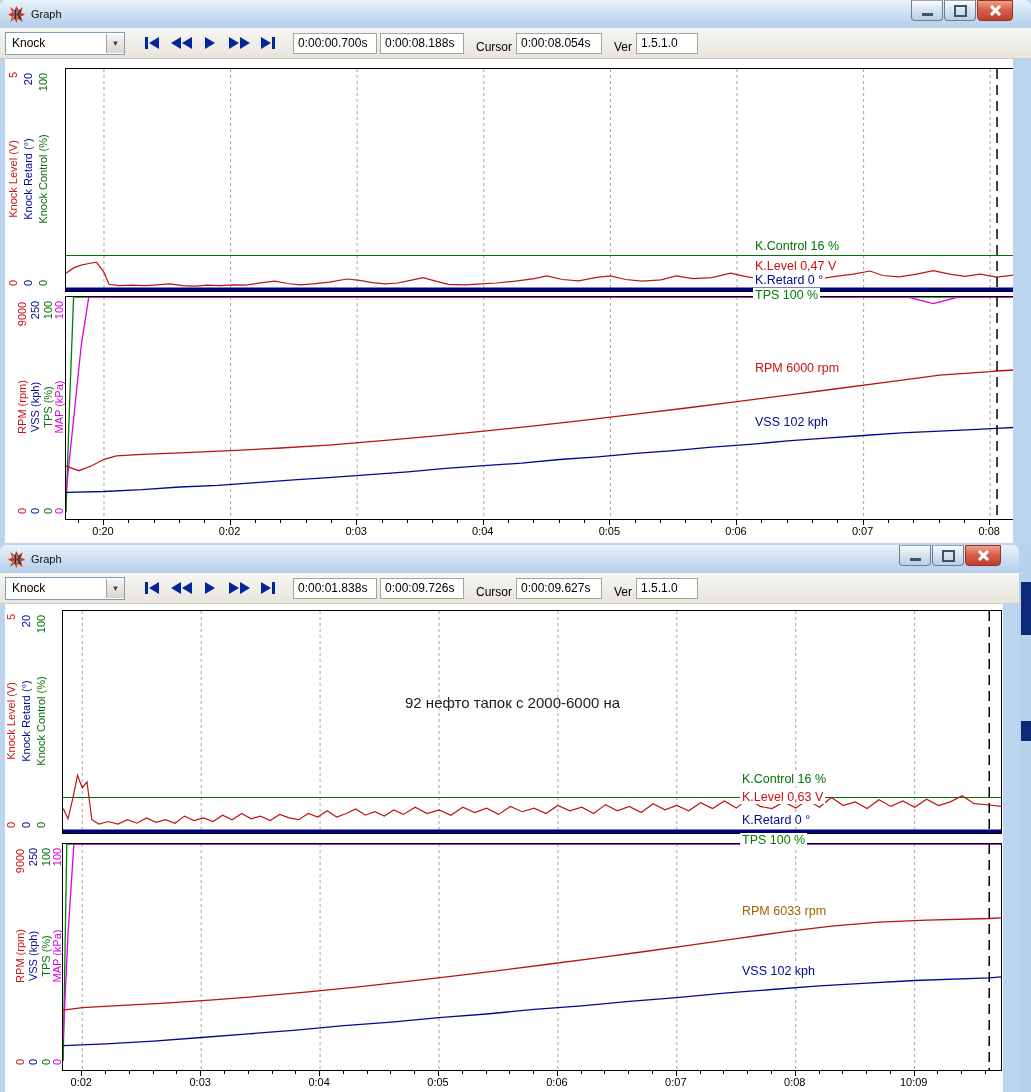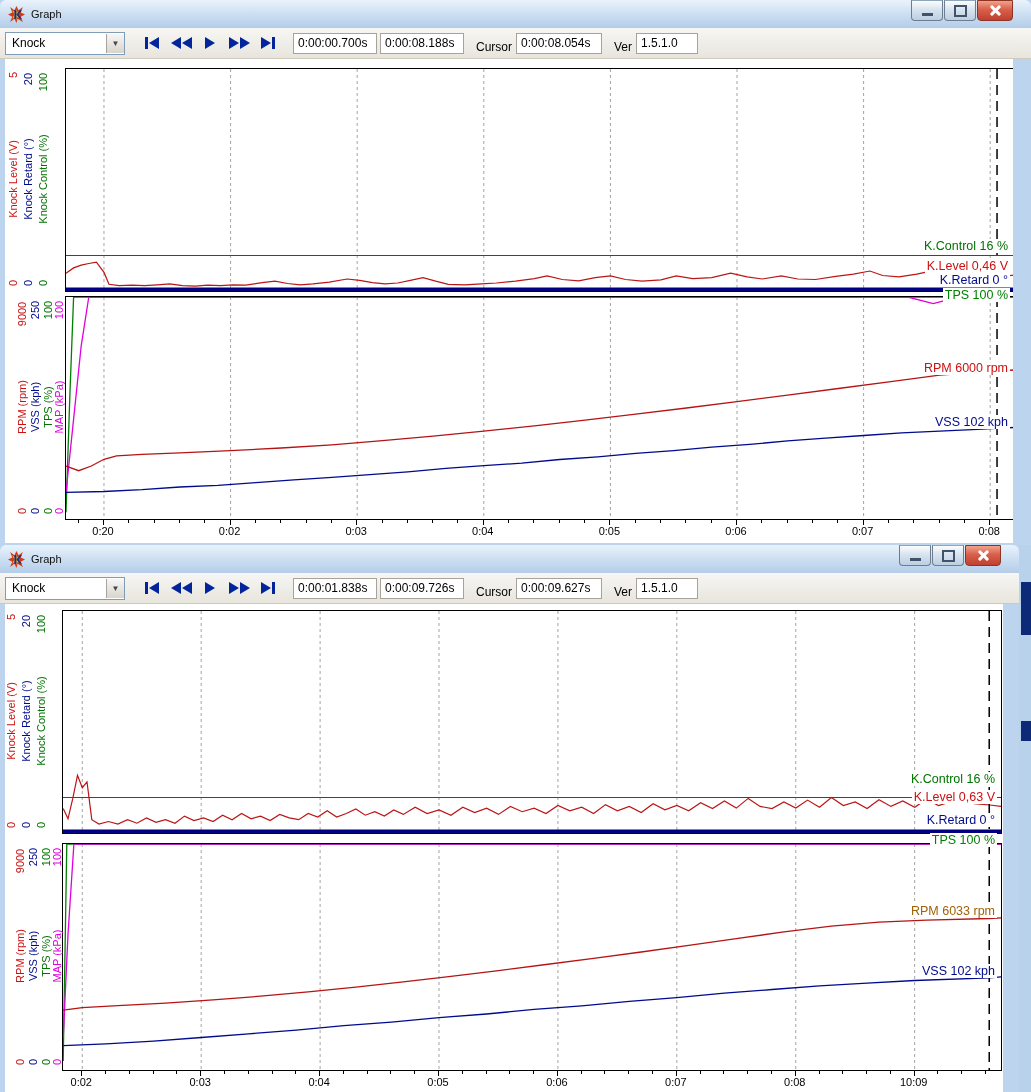--- a/index.html
+++ b/index.html
@@ -49,21 +49,21 @@
   .timebox{height:19px;border:1px solid #a7a39a;background:#fff;display:flex;align-items:center;padding:0 4px;font-size:12px}
   .tb1{margin-left:14px;width:74px}
   .tb2{margin-left:3px;width:74px}
   .tb3{width:76px}
   .tb4{width:52px}
   .tlabel{margin:8px 4px 0 12px}
   .chartarea{position:absolute;inset:0;z-index:2}
   .plot{position:absolute;border:1px solid #000;display:block;background:#fff}
   .rot{position:absolute;white-space:nowrap;font-size:11px;
     transform:translate(-50%,-50%) rotate(-90deg);pointer-events:none}
-  .vlab{position:absolute;font-size:12.5px;text-align:right;pointer-events:none;z-index:4}
+  .vlab{position:absolute;font-size:12.5px;pointer-events:none;z-index:4}
   .vlab span{background:#ffffff;padding:0 2px}
   .xtick{position:absolute;width:1px;background:#000}
   .xlab{position:absolute;transform:translateX(-50%);font-size:11px;color:#000;white-space:nowrap}
   .annot{position:absolute;font-size:15px;color:#1c1c1c;line-height:1.3;z-index:4}
   .w0 .annot{left:293px;top:100px;width:222px;text-align:center}
   .w1 .annot{left:405px;top:148px;width:290px;text-align:left}
   .strip{position:absolute;right:0;top:545px;width:12px;height:547px;background:#b8d2ec;z-index:8}
   .navy1{position:absolute;left:2px;top:37px;width:10px;height:53px;background:#0c2a78}
   .navy2{position:absolute;left:2px;top:176px;width:10px;height:20px;background:#0c2a78}
   .appicon{width:17px;height:17px;flex:0 0 auto}
@@ -95,21 +95,21 @@
       <div class="rot" style="left: 13px; top: 179px; color: rgb(204, 17, 17);">Knock Level (V)</div>
       <div class="rot" style="left: 13px; top: 75.4px; color: rgb(204, 17, 17);">5</div>
       <div class="rot" style="left: 13px; top: 283px; color: rgb(204, 17, 17);">0</div>
       <div class="rot" style="left: 28px; top: 179px; color: rgb(0, 10, 140);">Knock Retard (°)</div>
       <div class="rot" style="left: 28px; top: 78.8px; color: rgb(0, 10, 140);">20</div>
       <div class="rot" style="left: 28px; top: 283px; color: rgb(0, 10, 140);">0</div>
       <div class="rot" style="left: 43px; top: 179px; color: rgb(0, 115, 0);">Knock Control (%)</div>
       <div class="rot" style="left: 43px; top: 82.2px; color: rgb(0, 115, 0);">100</div>
       <div class="rot" style="left: 43px; top: 283px; color: rgb(0, 115, 0);">0</div>
       <div class="vlab" style="left: 753px; width: 257px; top: 239px; color: rgb(0, 115, 0);"><span>K.Control 16 %</span></div>
-      <div class="vlab" style="left: 753px; width: 257px; top: 259px; color: rgb(204, 17, 17);"><span>K.Level 0,46 V</span></div>
+      <div class="vlab" style="left: 753px; width: 257px; top: 259px; color: rgb(204, 17, 17);"><span>K.Level 0,47 V</span></div>
       <div class="vlab" style="left: 753px; width: 257px; top: 273px; color: rgb(0, 10, 140);"><span>K.Retard 0 °</span></div>
       <svg width="948" height="222" class="plot" style="left: 65px; top: 296px;">
         <line x1="37.98076923076923" y1="0" x2="37.98076923076923" y2="222" stroke="#a3a3a3" stroke-width="1" stroke-dasharray="3,3"></line>
         <line x1="164.58333333333331" y1="0" x2="164.58333333333331" y2="222" stroke="#a3a3a3" stroke-width="1" stroke-dasharray="3,3"></line>
         <line x1="291.1858974358974" y1="0" x2="291.1858974358974" y2="222" stroke="#a3a3a3" stroke-width="1" stroke-dasharray="3,3"></line>
         <line x1="417.7884615384615" y1="0" x2="417.7884615384615" y2="222" stroke="#a3a3a3" stroke-width="1" stroke-dasharray="3,3"></line>
         <line x1="544.3910256410256" y1="0" x2="544.3910256410256" y2="222" stroke="#a3a3a3" stroke-width="1" stroke-dasharray="3,3"></line>
         <line x1="670.9935897435897" y1="0" x2="670.9935897435897" y2="222" stroke="#a3a3a3" stroke-width="1" stroke-dasharray="3,3"></line>
         <line x1="797.5961538461537" y1="0" x2="797.5961538461537" y2="222" stroke="#a3a3a3" stroke-width="1" stroke-dasharray="3,3"></line>
         <line x1="924.1987179487178" y1="0" x2="924.1987179487178" y2="222" stroke="#a3a3a3" stroke-width="1" stroke-dasharray="3,3"></line>
@@ -240,20 +240,21 @@
     <span class="timebox tb3">0:00:08.054s</span>
     <span class="tlabel">Ver</span>
     <span class="timebox tb4">1.5.1.0</span>
   </div>
   <div class="frame"></div>
 </section>
 
 <section class="win w1">
   <div class="chartarea">
     <div class="annot">
+      <div>92 нефто тапок с 2000-6000 на</div>
     </div>
   <svg width="938" height="222" class="plot" style="left: 62px; top: 65px;">
         <line x1="19.264198782961447" y1="0" x2="19.264198782961447" y2="222" stroke="#a3a3a3" stroke-width="1" stroke-dasharray="3,3"></line>
         <line x1="138.1790060851927" y1="0" x2="138.1790060851927" y2="222" stroke="#a3a3a3" stroke-width="1" stroke-dasharray="3,3"></line>
         <line x1="257.0938133874239" y1="0" x2="257.0938133874239" y2="222" stroke="#a3a3a3" stroke-width="1" stroke-dasharray="3,3"></line>
         <line x1="376.0086206896551" y1="0" x2="376.0086206896551" y2="222" stroke="#a3a3a3" stroke-width="1" stroke-dasharray="3,3"></line>
         <line x1="494.9234279918863" y1="0" x2="494.9234279918863" y2="222" stroke="#a3a3a3" stroke-width="1" stroke-dasharray="3,3"></line>
         <line x1="613.8382352941176" y1="0" x2="613.8382352941176" y2="222" stroke="#a3a3a3" stroke-width="1" stroke-dasharray="3,3"></line>
         <line x1="732.7530425963488" y1="0" x2="732.7530425963488" y2="222" stroke="#a3a3a3" stroke-width="1" stroke-dasharray="3,3"></line>
         <line x1="851.66784989858" y1="0" x2="851.66784989858" y2="222" stroke="#a3a3a3" stroke-width="1" stroke-dasharray="3,3"></line>

